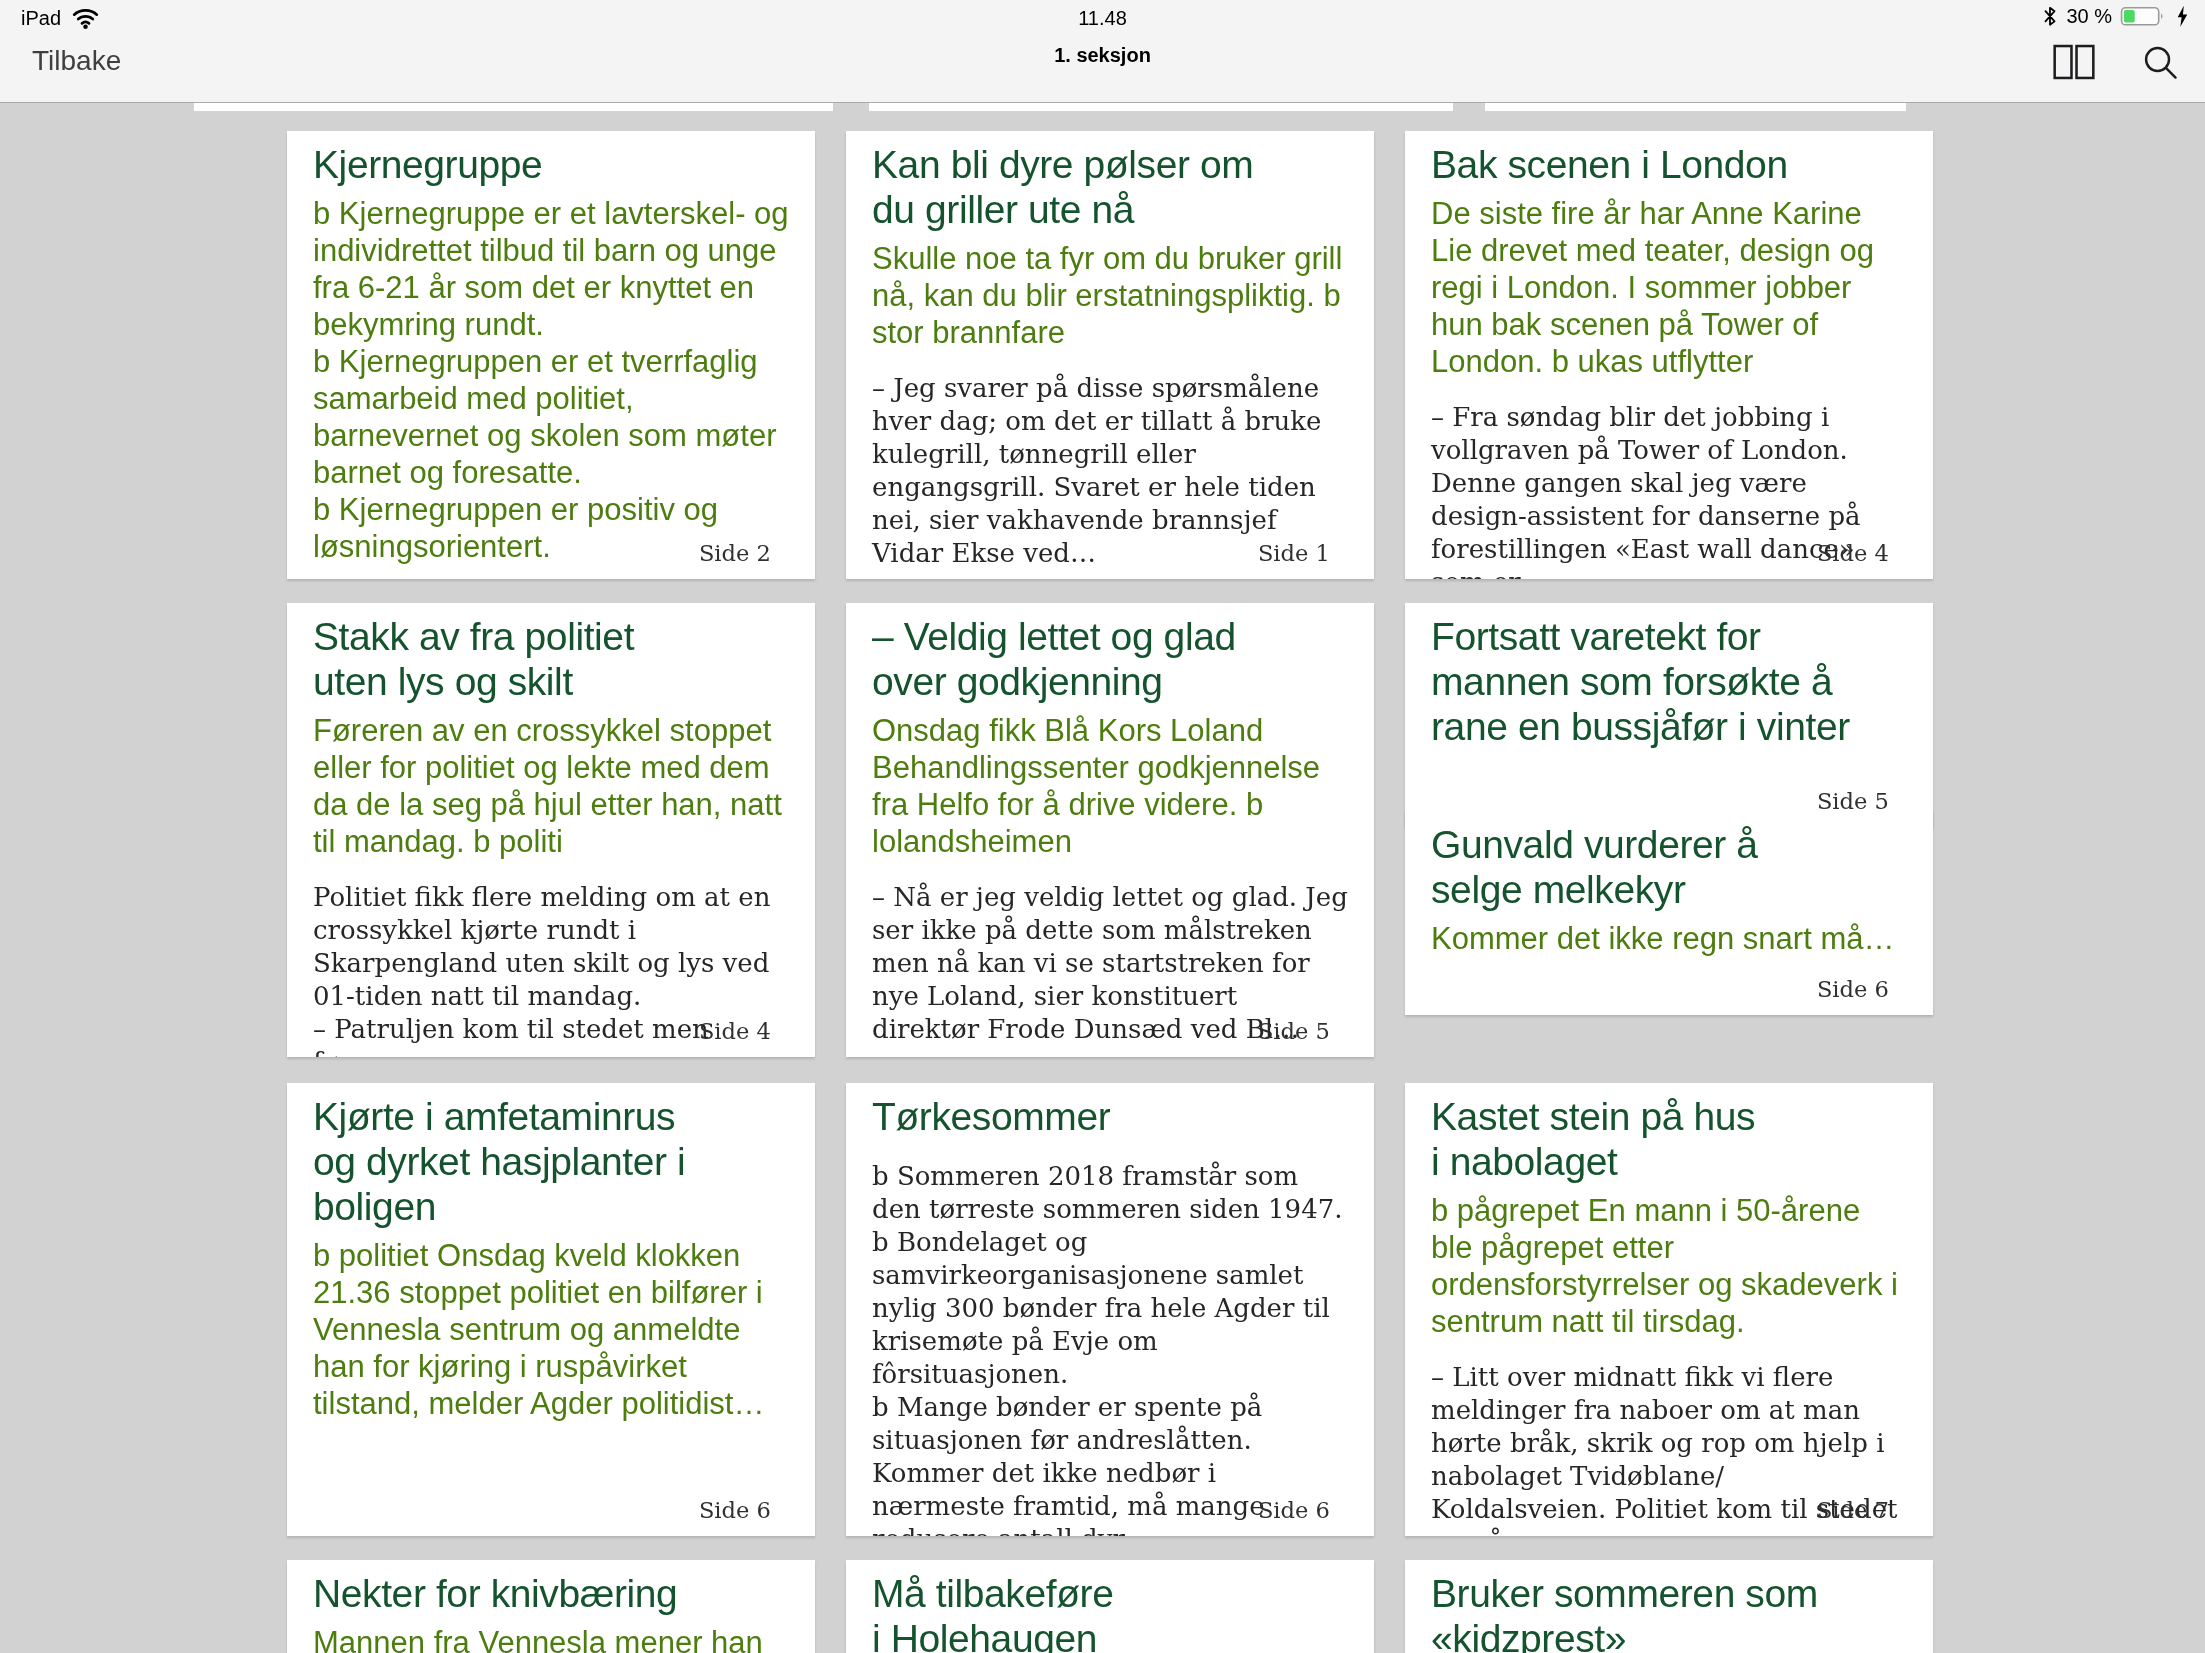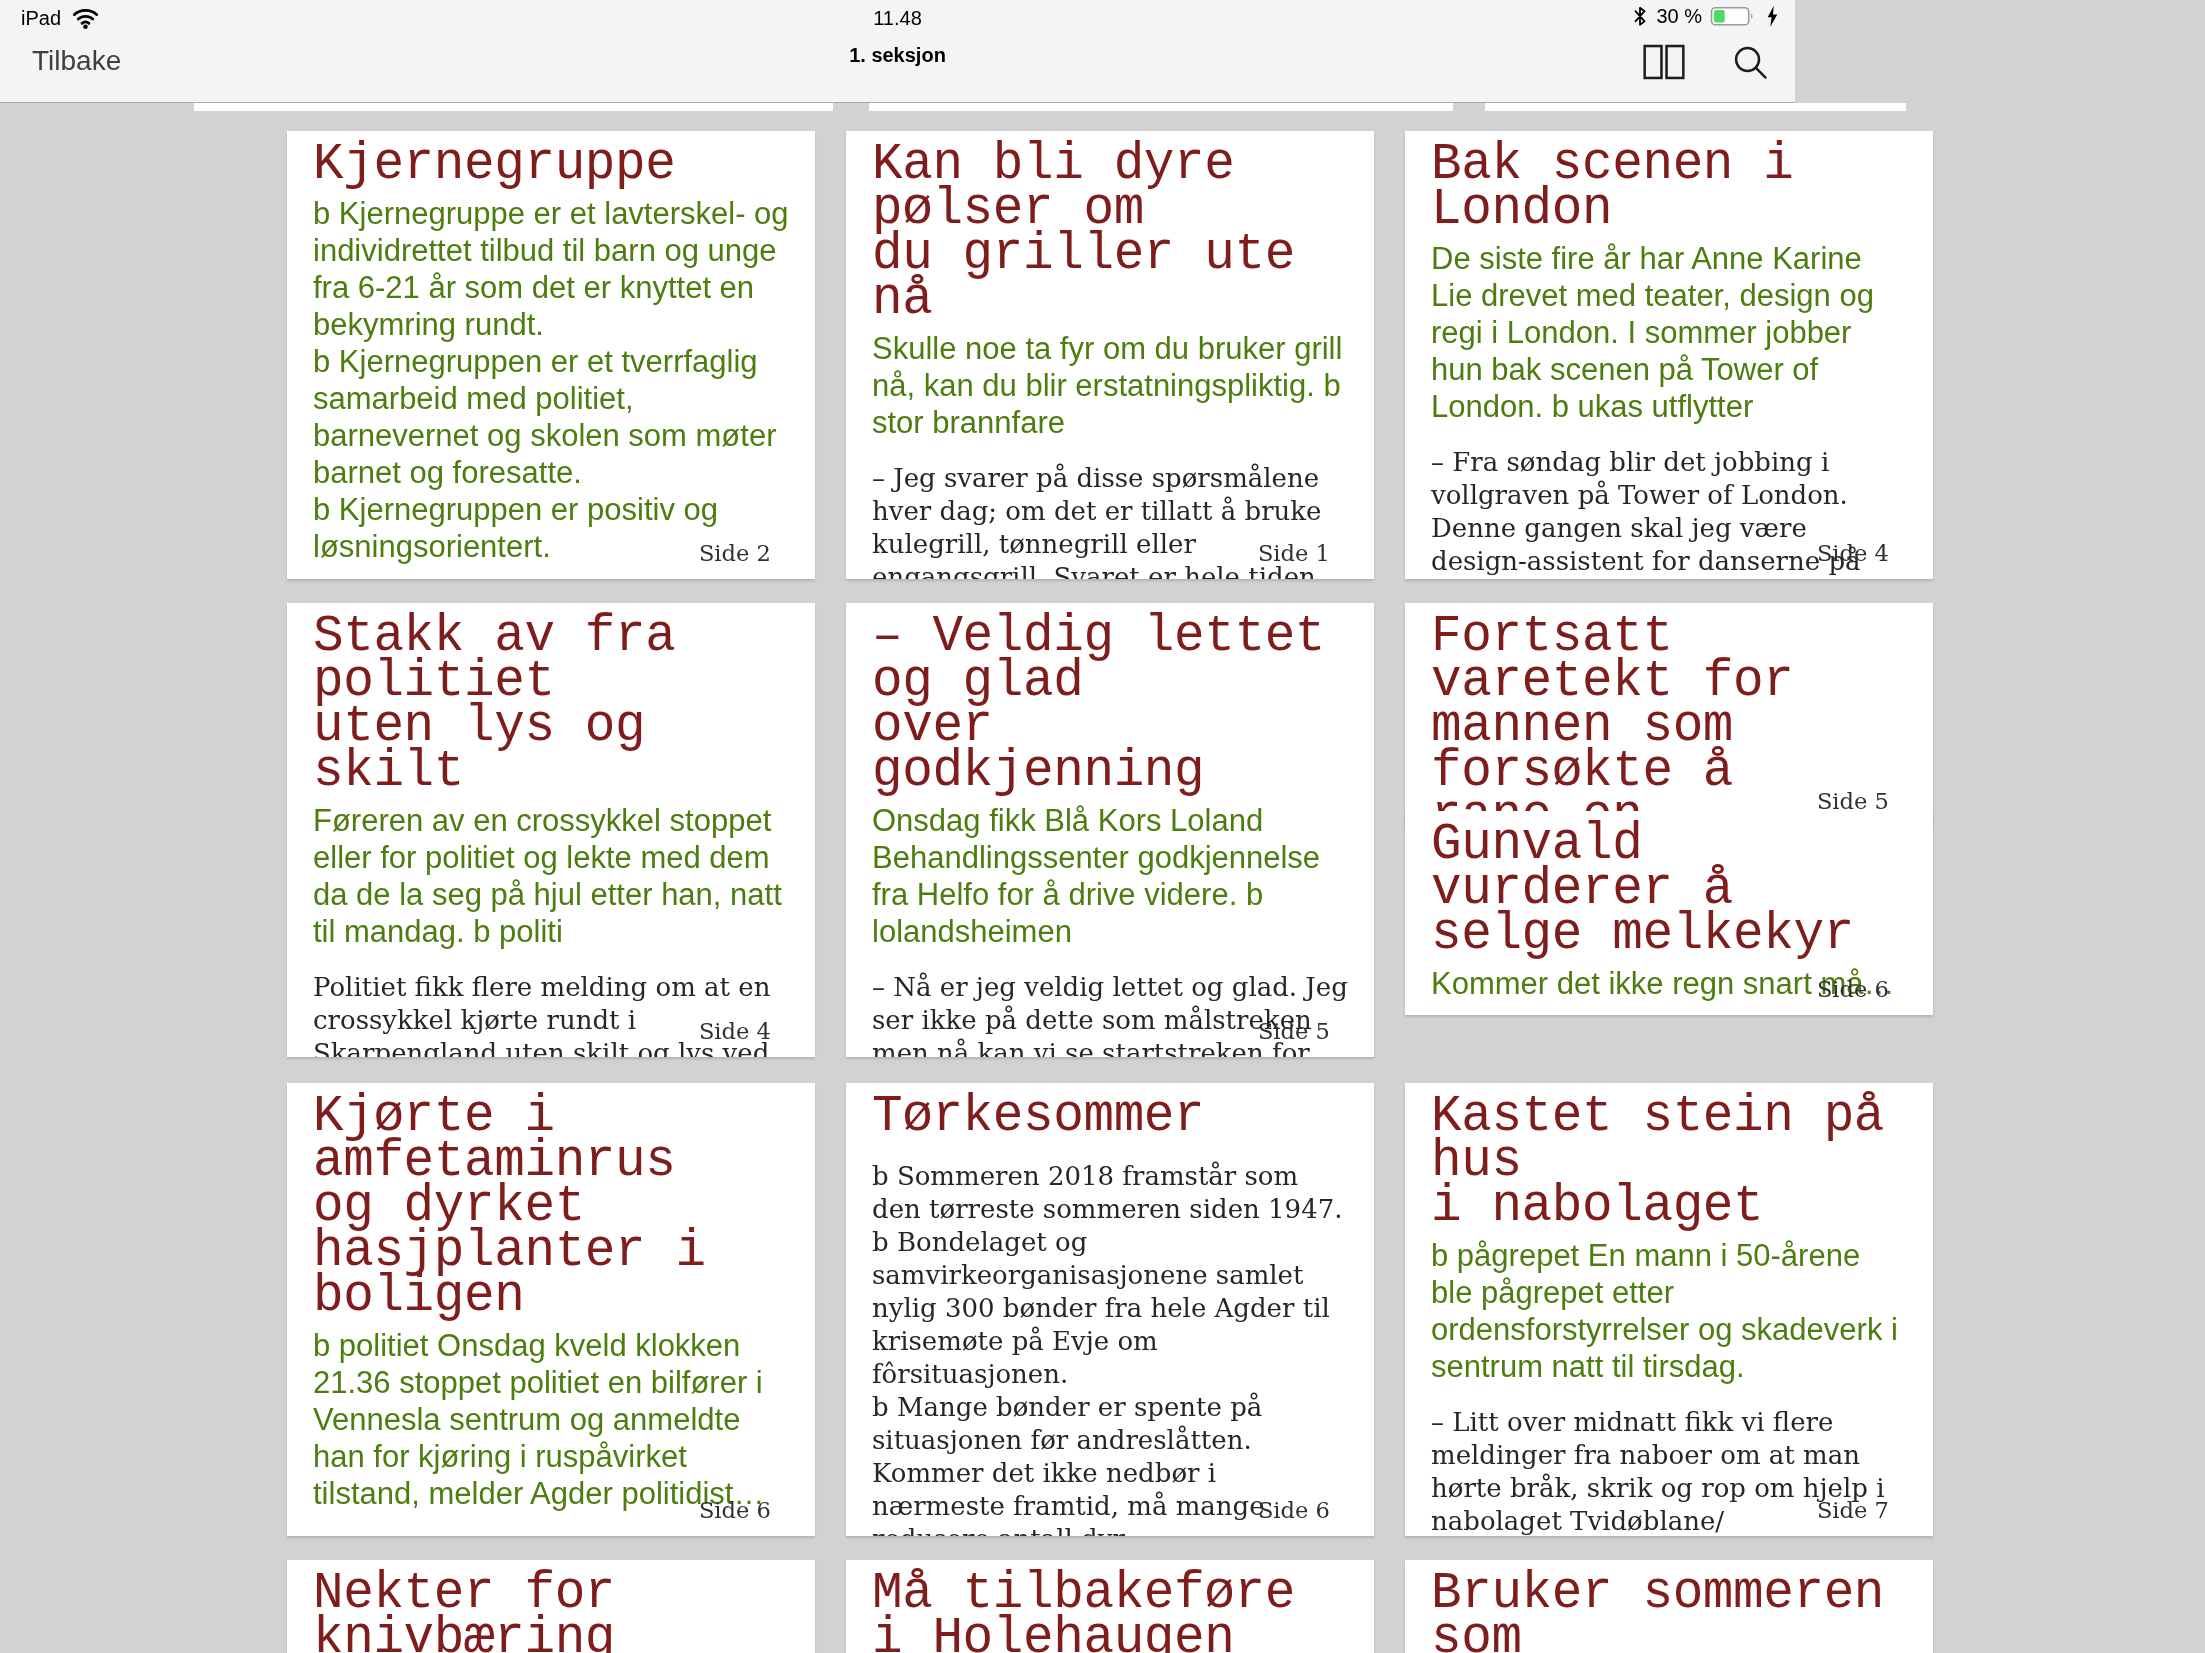--- a/index.html
+++ b/index.html
@@ -4,21 +4,21 @@
 <style>
   html,body{margin:0;padding:0;}
   body{
     width:2205px;height:1653px;overflow:hidden;position:relative;
     background:#d2d2d2;
     font-family:"Liberation Sans",sans-serif;
     -webkit-font-smoothing:antialiased;
   }
   
   .topbar{
-    position:absolute;top:0;left:0;width:1795px;height:102px;
+    position:absolute;top:0;left:0;width:2205px;height:102px;
     background:#f4f4f4;border-bottom:1.6px solid #ababab;z-index:5;
   }
   .status-left{position:absolute;left:21px;top:6.5px;display:flex;align-items:center;gap:9.7px;}
   .status-device{font-size:20px;color:#000;}
   .status-time{
     position:absolute;left:50%;top:6.5px;transform:translateX(-50%);
     font-size:20px;font-weight:normal;color:#000;
   }
   .status-right{position:absolute;right:16px;top:4.8px;display:flex;align-items:center;gap:8px;}
   .status-batt-label{font-size:20px;color:#000;}
@@ -34,22 +34,22 @@
   
   .sliver{position:absolute;top:103px;height:8px;background:#ffffff;}
   
   .card{
     position:absolute;width:528px;background:#ffffff;
     box-shadow:0 1.6px 2.4px rgba(0,0,0,0.15);
     overflow:hidden;cursor:pointer;
   }
   .card-inner{padding:11.3px 26px 0 26px;position:relative;}
   .card h2{
-    margin:0;font-family:Liberation Mono, monospace;font-weight:400;
-    font-size:51px;line-height:45px;letter-spacing:-0.4px;color:#7f1d1d;
+    margin:0;font-family:Liberation Sans, sans-serif;font-weight:400;
+    font-size:39px;line-height:45px;letter-spacing:-0.4px;color:#14532d;
     white-space:pre-line;
   }
   .lede{
     margin-top:8px;font-family:Liberation Sans, sans-serif;
     font-size:31px;line-height:37px;color:#4d7c0f;white-space:pre-line;
   }
   .excerpt{
     margin-top:21px;font-family:"DejaVu Serif","Liberation Serif",serif;
     font-size:26px;line-height:33px;color:#262626;white-space:pre-line;
   }

